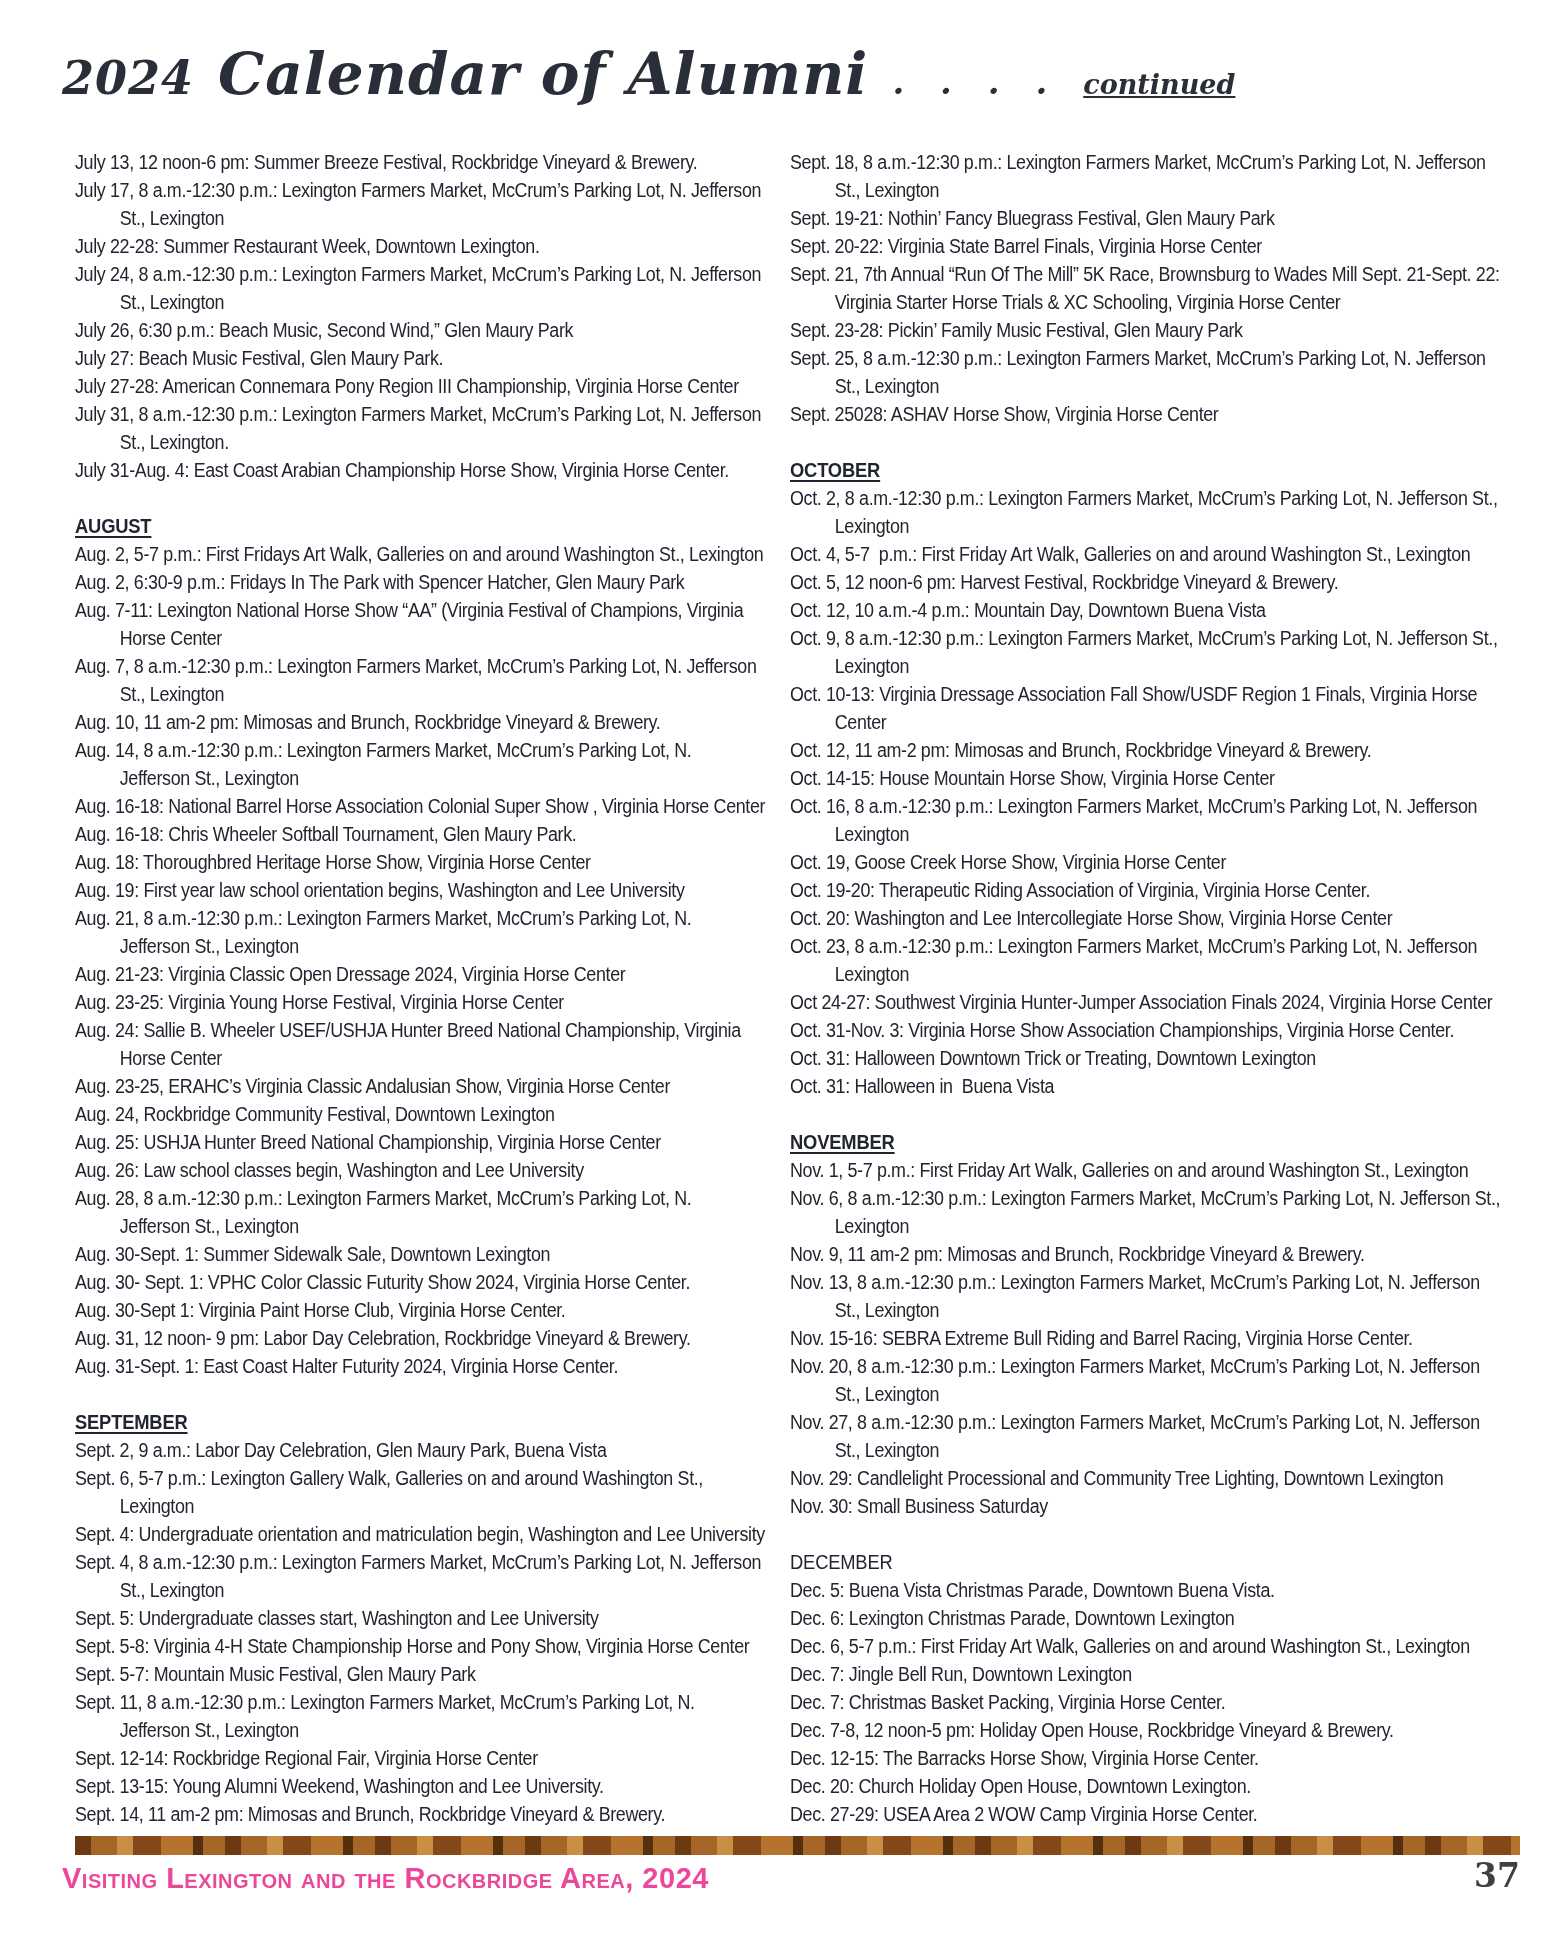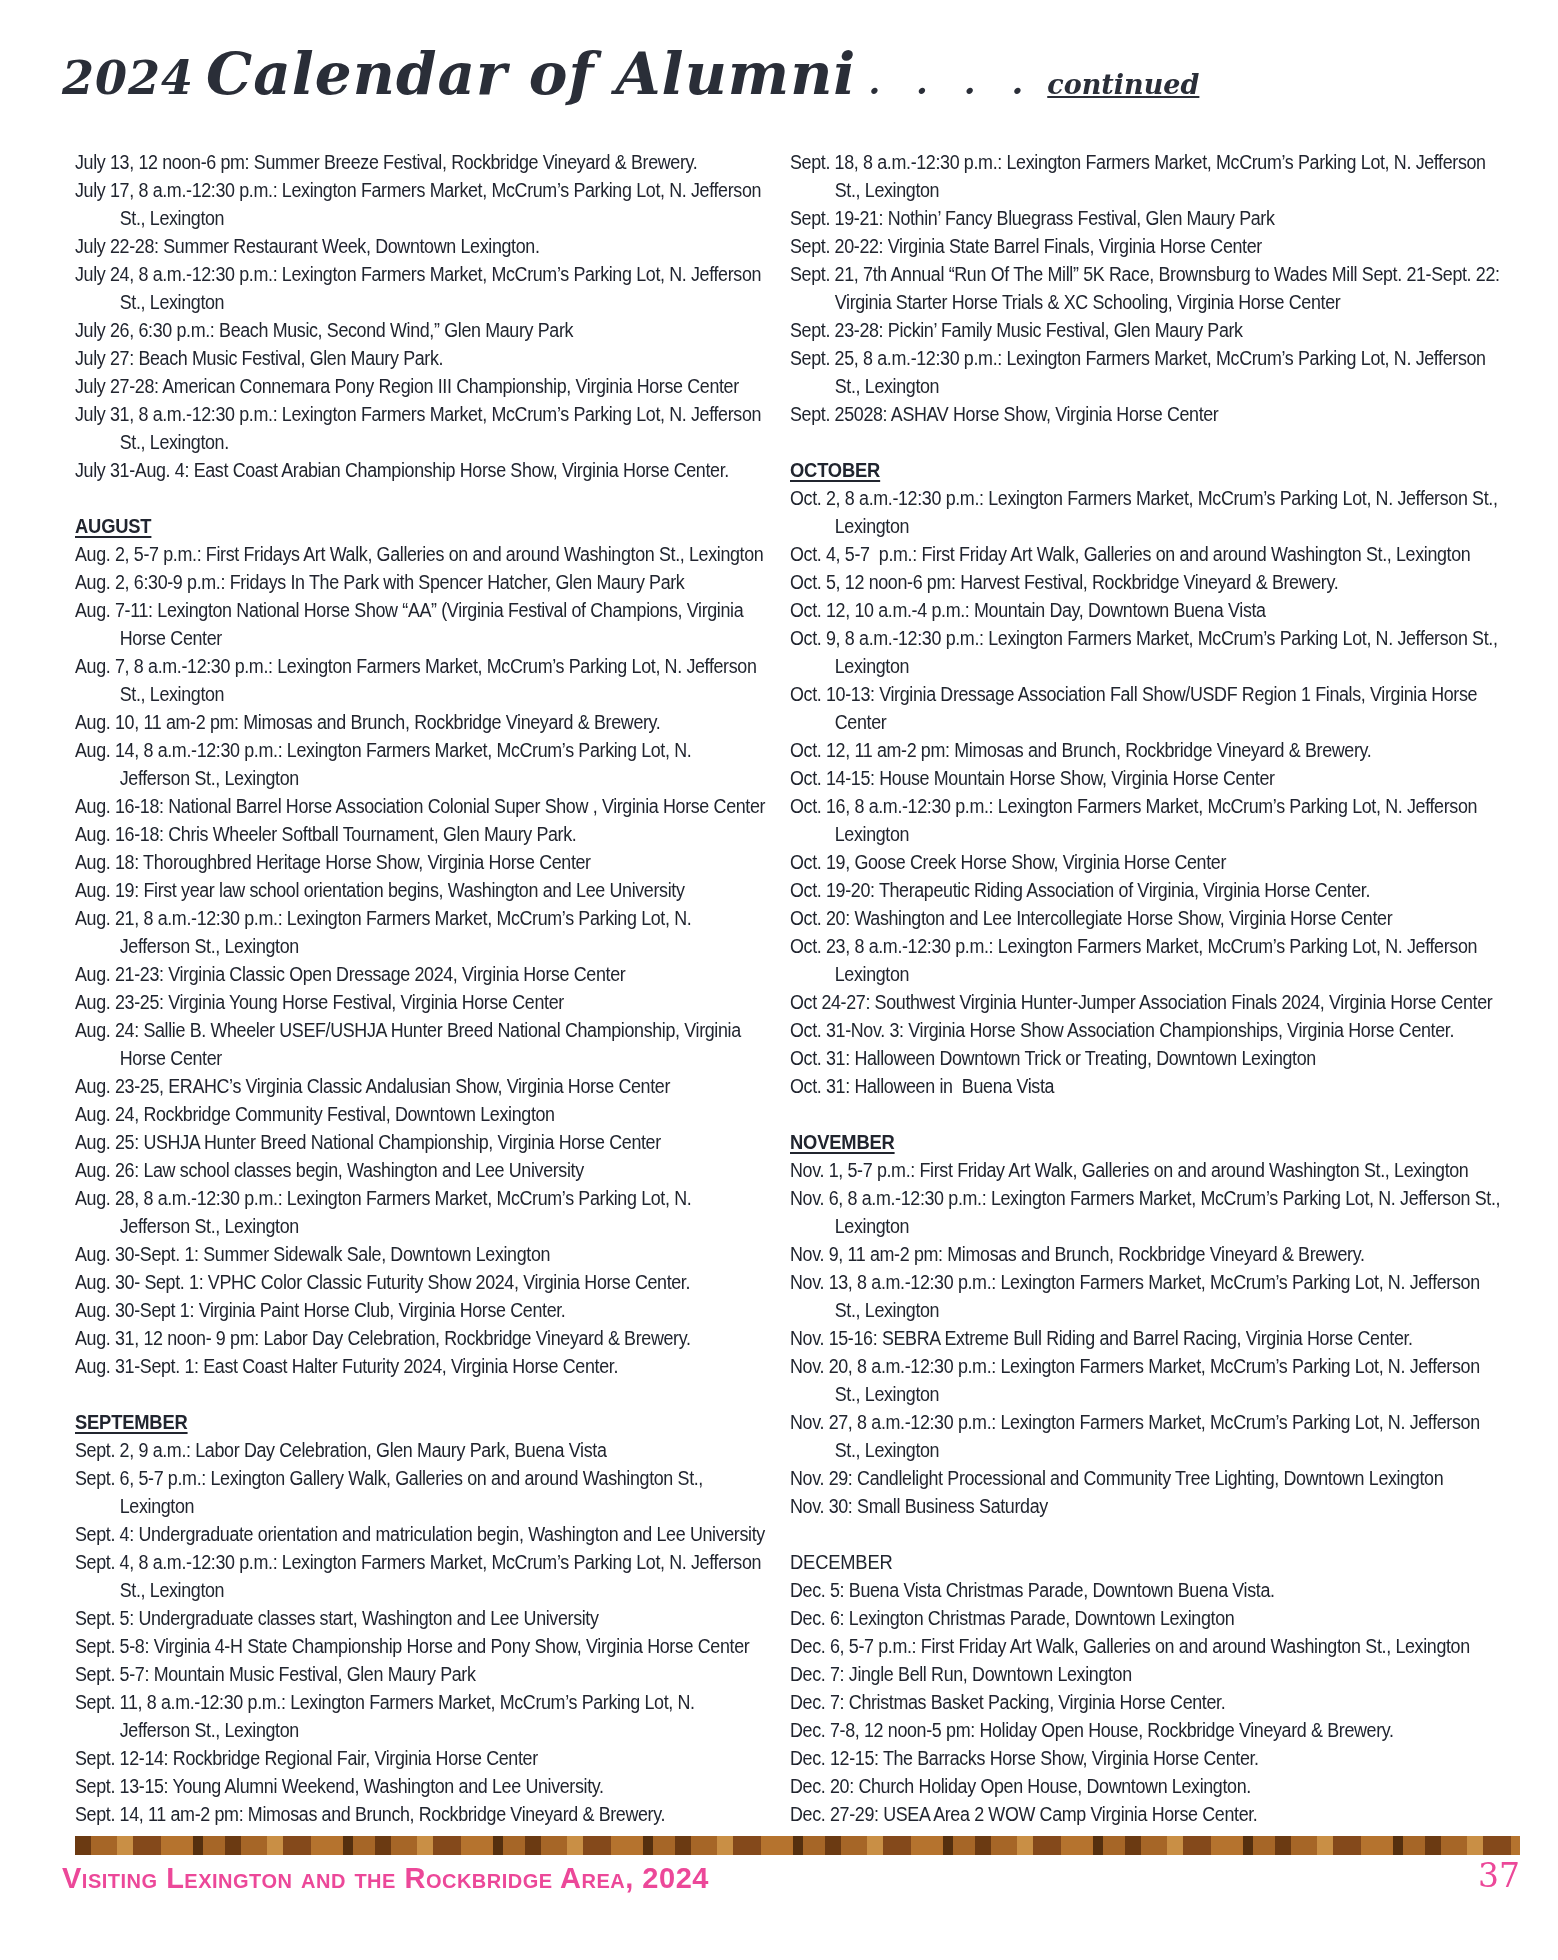--- a/index.html
+++ b/index.html
@@ -7,21 +7,21 @@
     position:relative;
     width:1558px; height:1960px;
     background:#ffffff;
     overflow:hidden;
     font-family:"Liberation Sans", sans-serif;
     color:#21252f;
   }
   
   .title-block {
     position:absolute; left:62px; top:40px;
-    display:flex; align-items:baseline; gap:12px;
+    display:flex; align-items:baseline; gap:24px;
     white-space:nowrap;
   }
   .title-year {
     font-family:"DejaVu Serif", serif;
     font-style:italic; font-weight:700;
     font-size:46px; color:#2a2e38;
     letter-spacing:1px;
   }
   .title-main {
     font-family:"DejaVu Serif", serif;
@@ -78,23 +78,23 @@
     position:absolute; left:62px; top:1862px;
     font-variant:small-caps;
     font-weight:700;
     font-size:29px;
     letter-spacing:0.5px;
     color:#ec4899;
   }
   .page-number {
     position:absolute; right:38px; top:1856px;
     font-family:"DejaVu Serif", serif;
-    font-weight:400;
+    font-weight:700;
     font-size:33px;
-    color:#ec4899;
+    color:#404040;
   }
 </style>
 </head>
 <body>
 
 <div class="page">
 
   <header class="title-block">
     <span class="title-year">2024</span>
     <span class="title-main">Calendar of Alumni</span>

